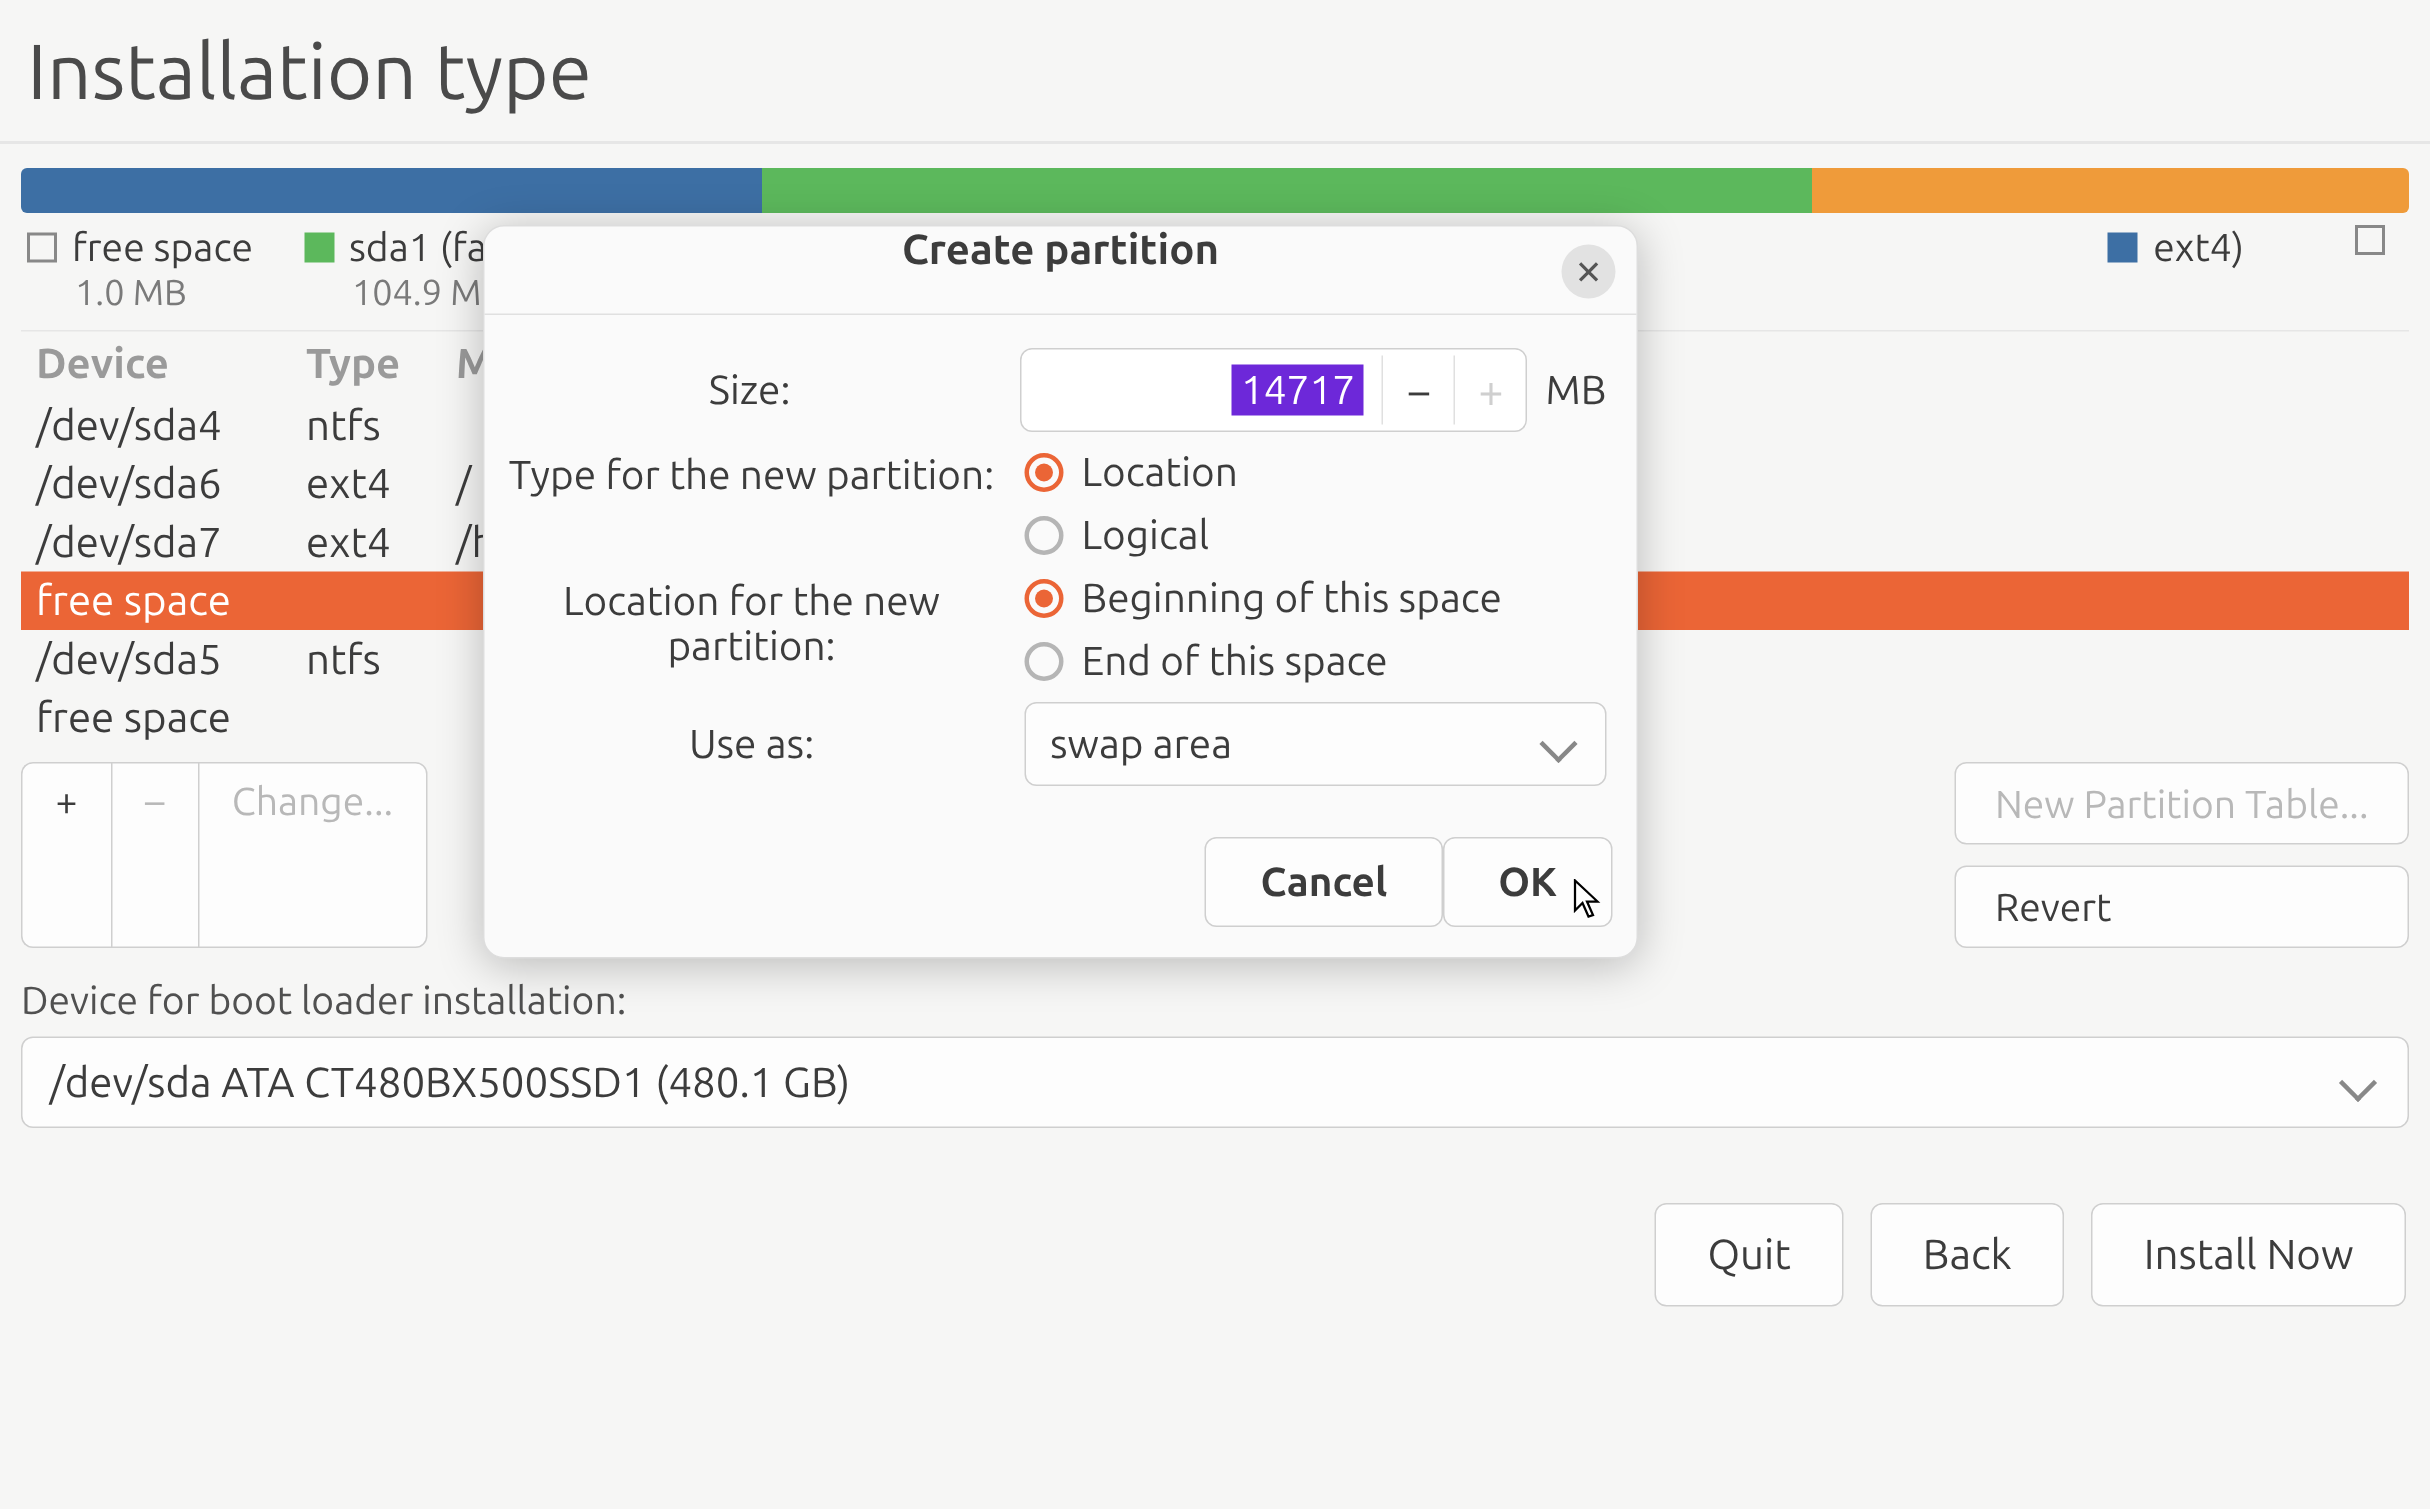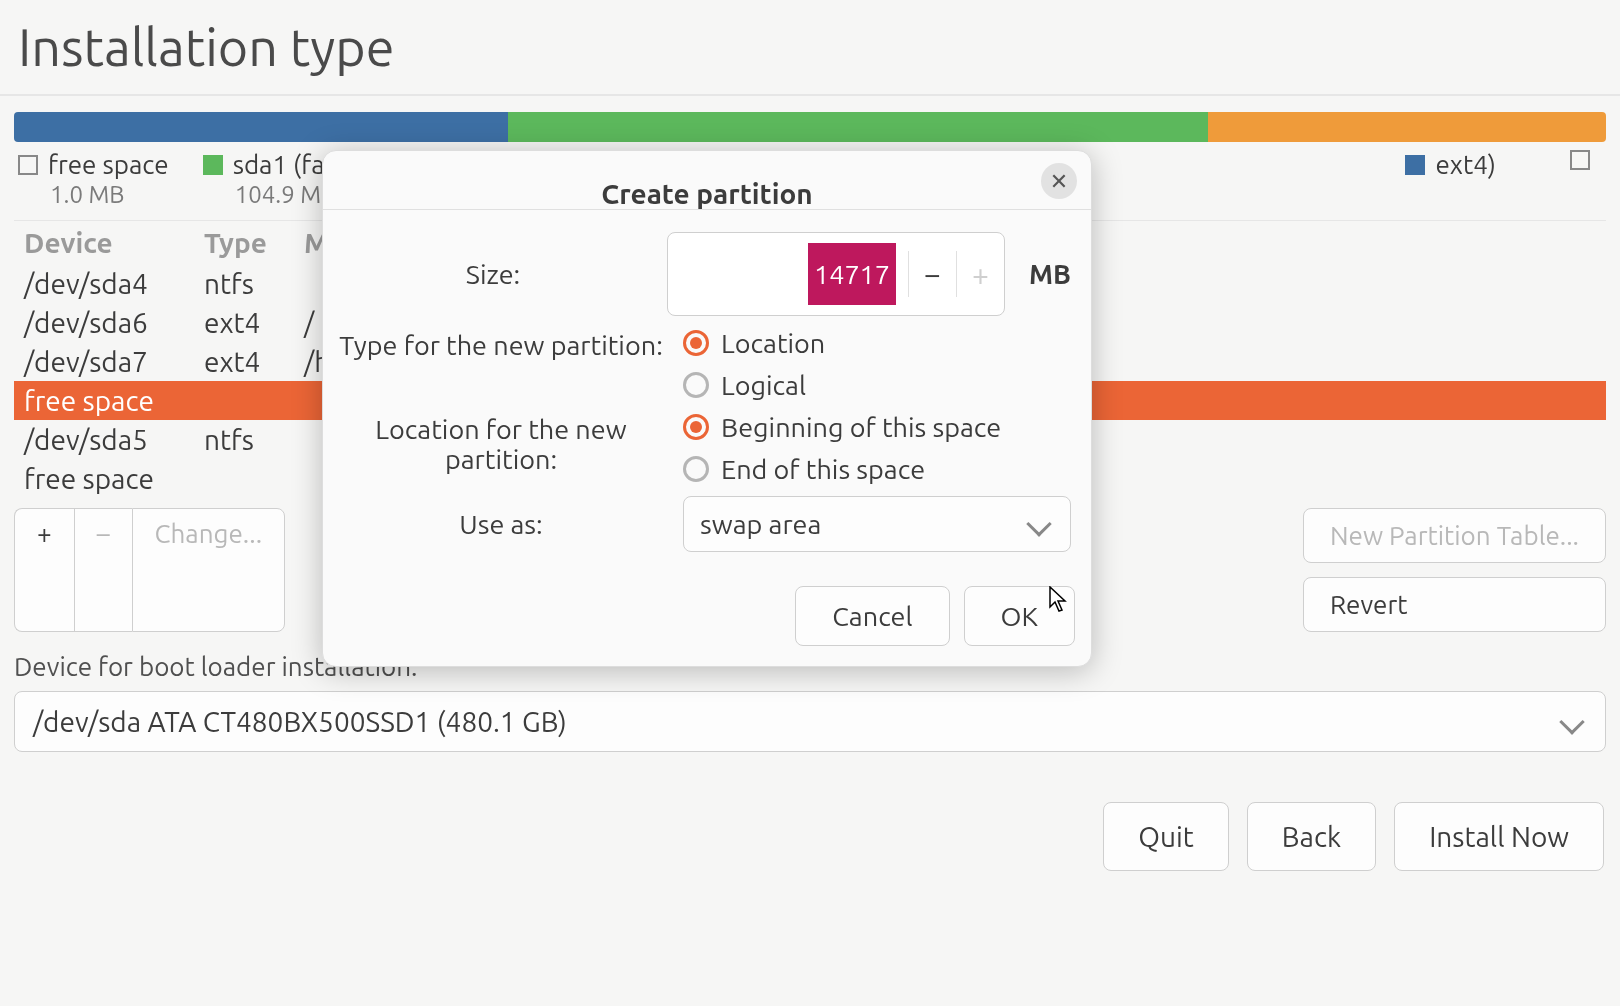--- a/index.html
+++ b/index.html
@@ -70,56 +70,56 @@
 
   .footer-btns { display:flex; justify-content:flex-end; gap:18px; margin-top:50px; padding-right:2px;}
   .footer-btns .btn { padding: 18px 34px; font-size:28px;}
 
   
   .modal {
     position:absolute; left:322px; top:150px; width:770px;
     background:#fafafa; border-radius:14px; box-shadow:0 4px 30px rgba(0,0,0,0.25);
     border:1px solid #ddd;
   }
-  .modal-title-row { display:flex; align-items:flex-end; justify-content:center; position:relative; height:58px; }
+  .modal-title-row { display:flex; align-items:flex-start; justify-content:center; position:relative; height:58px; }
   .modal-title { font-size:28px; font-weight:600; color:#3c3c3c;}
   .close-btn {
     position:absolute; right:14px; top:12px; width:36px; height:36px; border-radius:50%;
     background:#e2e2e2; display:flex; align-items:center; justify-content:center; cursor:pointer;
     color:#555; font-size:22px;
   }
   .modal-hr { height:1px; background:#e0e0e0;}
   .modal-body { padding: 22px 20px 22px 10px; font-size:27px; color:#3c3c3c;}
   .form-row { display:flex; align-items:center; margin-bottom:12px;}
   .form-label { width:350px; text-align:center; padding-right:14px;}
   .spin-box { display:flex; align-items:center; border:1px solid #cfcfcf; border-radius:8px; background:#fff;}
   .spin-sel {
-    display:inline-block; background:#be185d; color:#fff; padding:16px 6px; margin-left:auto;
+    display:inline-block; background:#6d28d9; color:#fff; padding:2px 6px; margin-left:auto;
   }
   .spin-val-wrap { width:240px; text-align:right; padding:10px 12px; font-size:27px;}
   .spin-btn {
     width:48px; text-align:center; font-size:30px; color:#3c3c3c; border-left:1px solid #e0e0e0;
     padding:6px 0; cursor:pointer; user-select:none;
   }
   .spin-btn.disabled{ color:#cfcfcf;}
-  .unit { margin-left:24px; font-size:27px;font-weight:bold;}
+  .unit { margin-left:12px; font-size:27px;}
   .radio-col { display:flex; flex-direction:column; gap:12px;}
   .radio-opt { display:flex; align-items:center; gap:12px; cursor:pointer;}
   .radio-outer {
     width:26px; height:26px; border-radius:50%; border:3px solid #b5b5b5; display:flex;
     align-items:center; justify-content:center; flex:none;
   }
   .radio-outer.on { border-color:#eb6536;}
   .radio-inner { width:12px; height:12px; border-radius:50%; background:#eb6536;}
   .select-box {
     flex:1; border:1px solid #cfcfcf; border-radius:8px; background:#fdfdfd;
     padding:12px 16px; display:flex; justify-content:space-between; align-items:center;
     cursor:pointer;
   }
-  .modal-actions { display:flex; justify-content:flex-end; gap:14px; padding:0 16px 20px 16px;}
+  .modal-actions { display:flex; justify-content:flex-end; padding:0 16px 20px 16px;font-weight:bold;}
   .modal-actions .btn { padding:14px 36px; font-size:27px;}
 
   .cursor {
     position:absolute; left:1048px; top:586px; width:22px; height:28px; pointer-events:none;
   }
 </style>
 </head>
 <body>
 
 <div class="page-title">Installation type</div>

